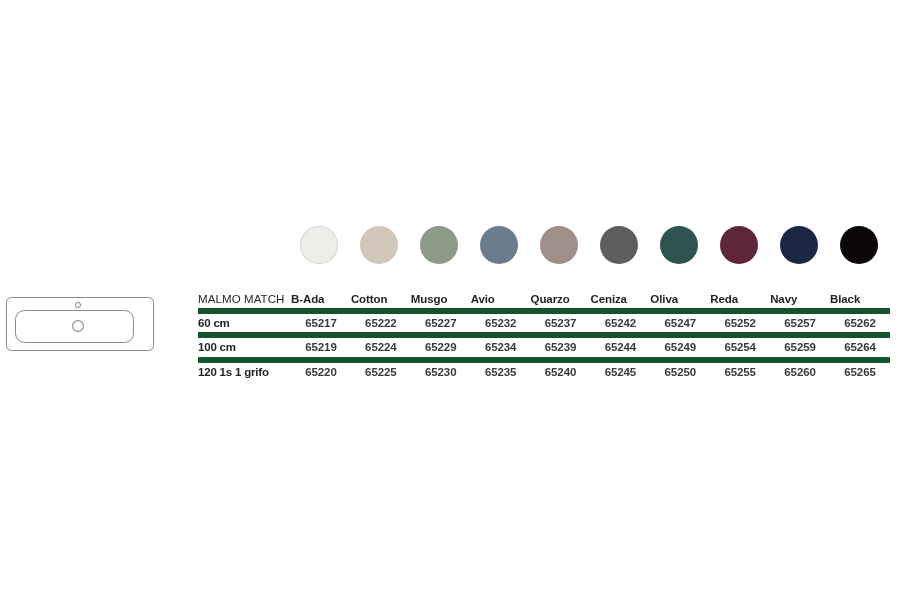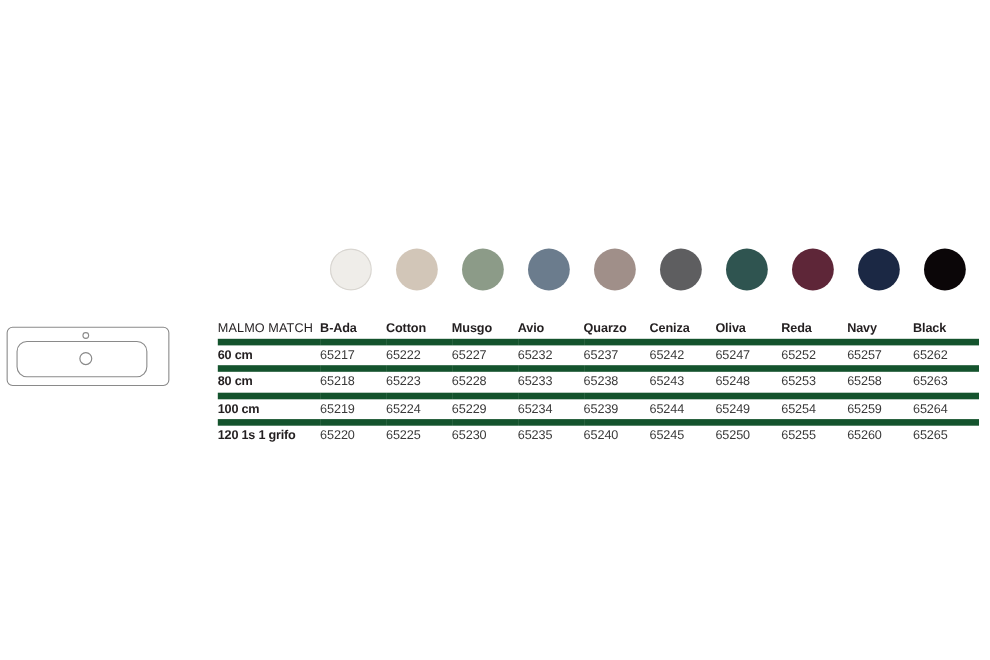--- a/index.html
+++ b/index.html
@@ -91,21 +91,22 @@
   
   tbody tr { border-top: 6px solid #14532d; }
   td.size-label {
     text-align: left;
     font-weight: bold;
     font-size: 11.5px;
     letter-spacing: -0.2px;
     color: #231f20;
   }
   td.code-cell {
-    font-weight: normal;
+    text-align: center;
+    font-weight: bold;
     font-size: 11.5px;
     letter-spacing: -0.1px;
     color: #3a3a3a;
   }
 </style>
 </head>
 <body>
 
 <div id="product-illustration">
   <svg width="170" height="80" viewBox="0 0 170 80" xmlns="http://www.w3.org/2000/svg">
@@ -186,33 +187,20 @@
         <td class="code-cell">65227</td>
         <td class="code-cell">65232</td>
         <td class="code-cell">65237</td>
         <td class="code-cell">65242</td>
         <td class="code-cell">65247</td>
         <td class="code-cell">65252</td>
         <td class="code-cell">65257</td>
         <td class="code-cell">65262</td>
       </tr>
       <tr>
-        <td class="size-label">80 cm</td>
-        <td class="code-cell">65218</td>
-        <td class="code-cell">65223</td>
-        <td class="code-cell">65228</td>
-        <td class="code-cell">65233</td>
-        <td class="code-cell">65238</td>
-        <td class="code-cell">65243</td>
-        <td class="code-cell">65248</td>
-        <td class="code-cell">65253</td>
-        <td class="code-cell">65258</td>
-        <td class="code-cell">65263</td>
-      </tr>
-      <tr>
         <td class="size-label">100 cm</td>
         <td class="code-cell">65219</td>
         <td class="code-cell">65224</td>
         <td class="code-cell">65229</td>
         <td class="code-cell">65234</td>
         <td class="code-cell">65239</td>
         <td class="code-cell">65244</td>
         <td class="code-cell">65249</td>
         <td class="code-cell">65254</td>
         <td class="code-cell">65259</td>

